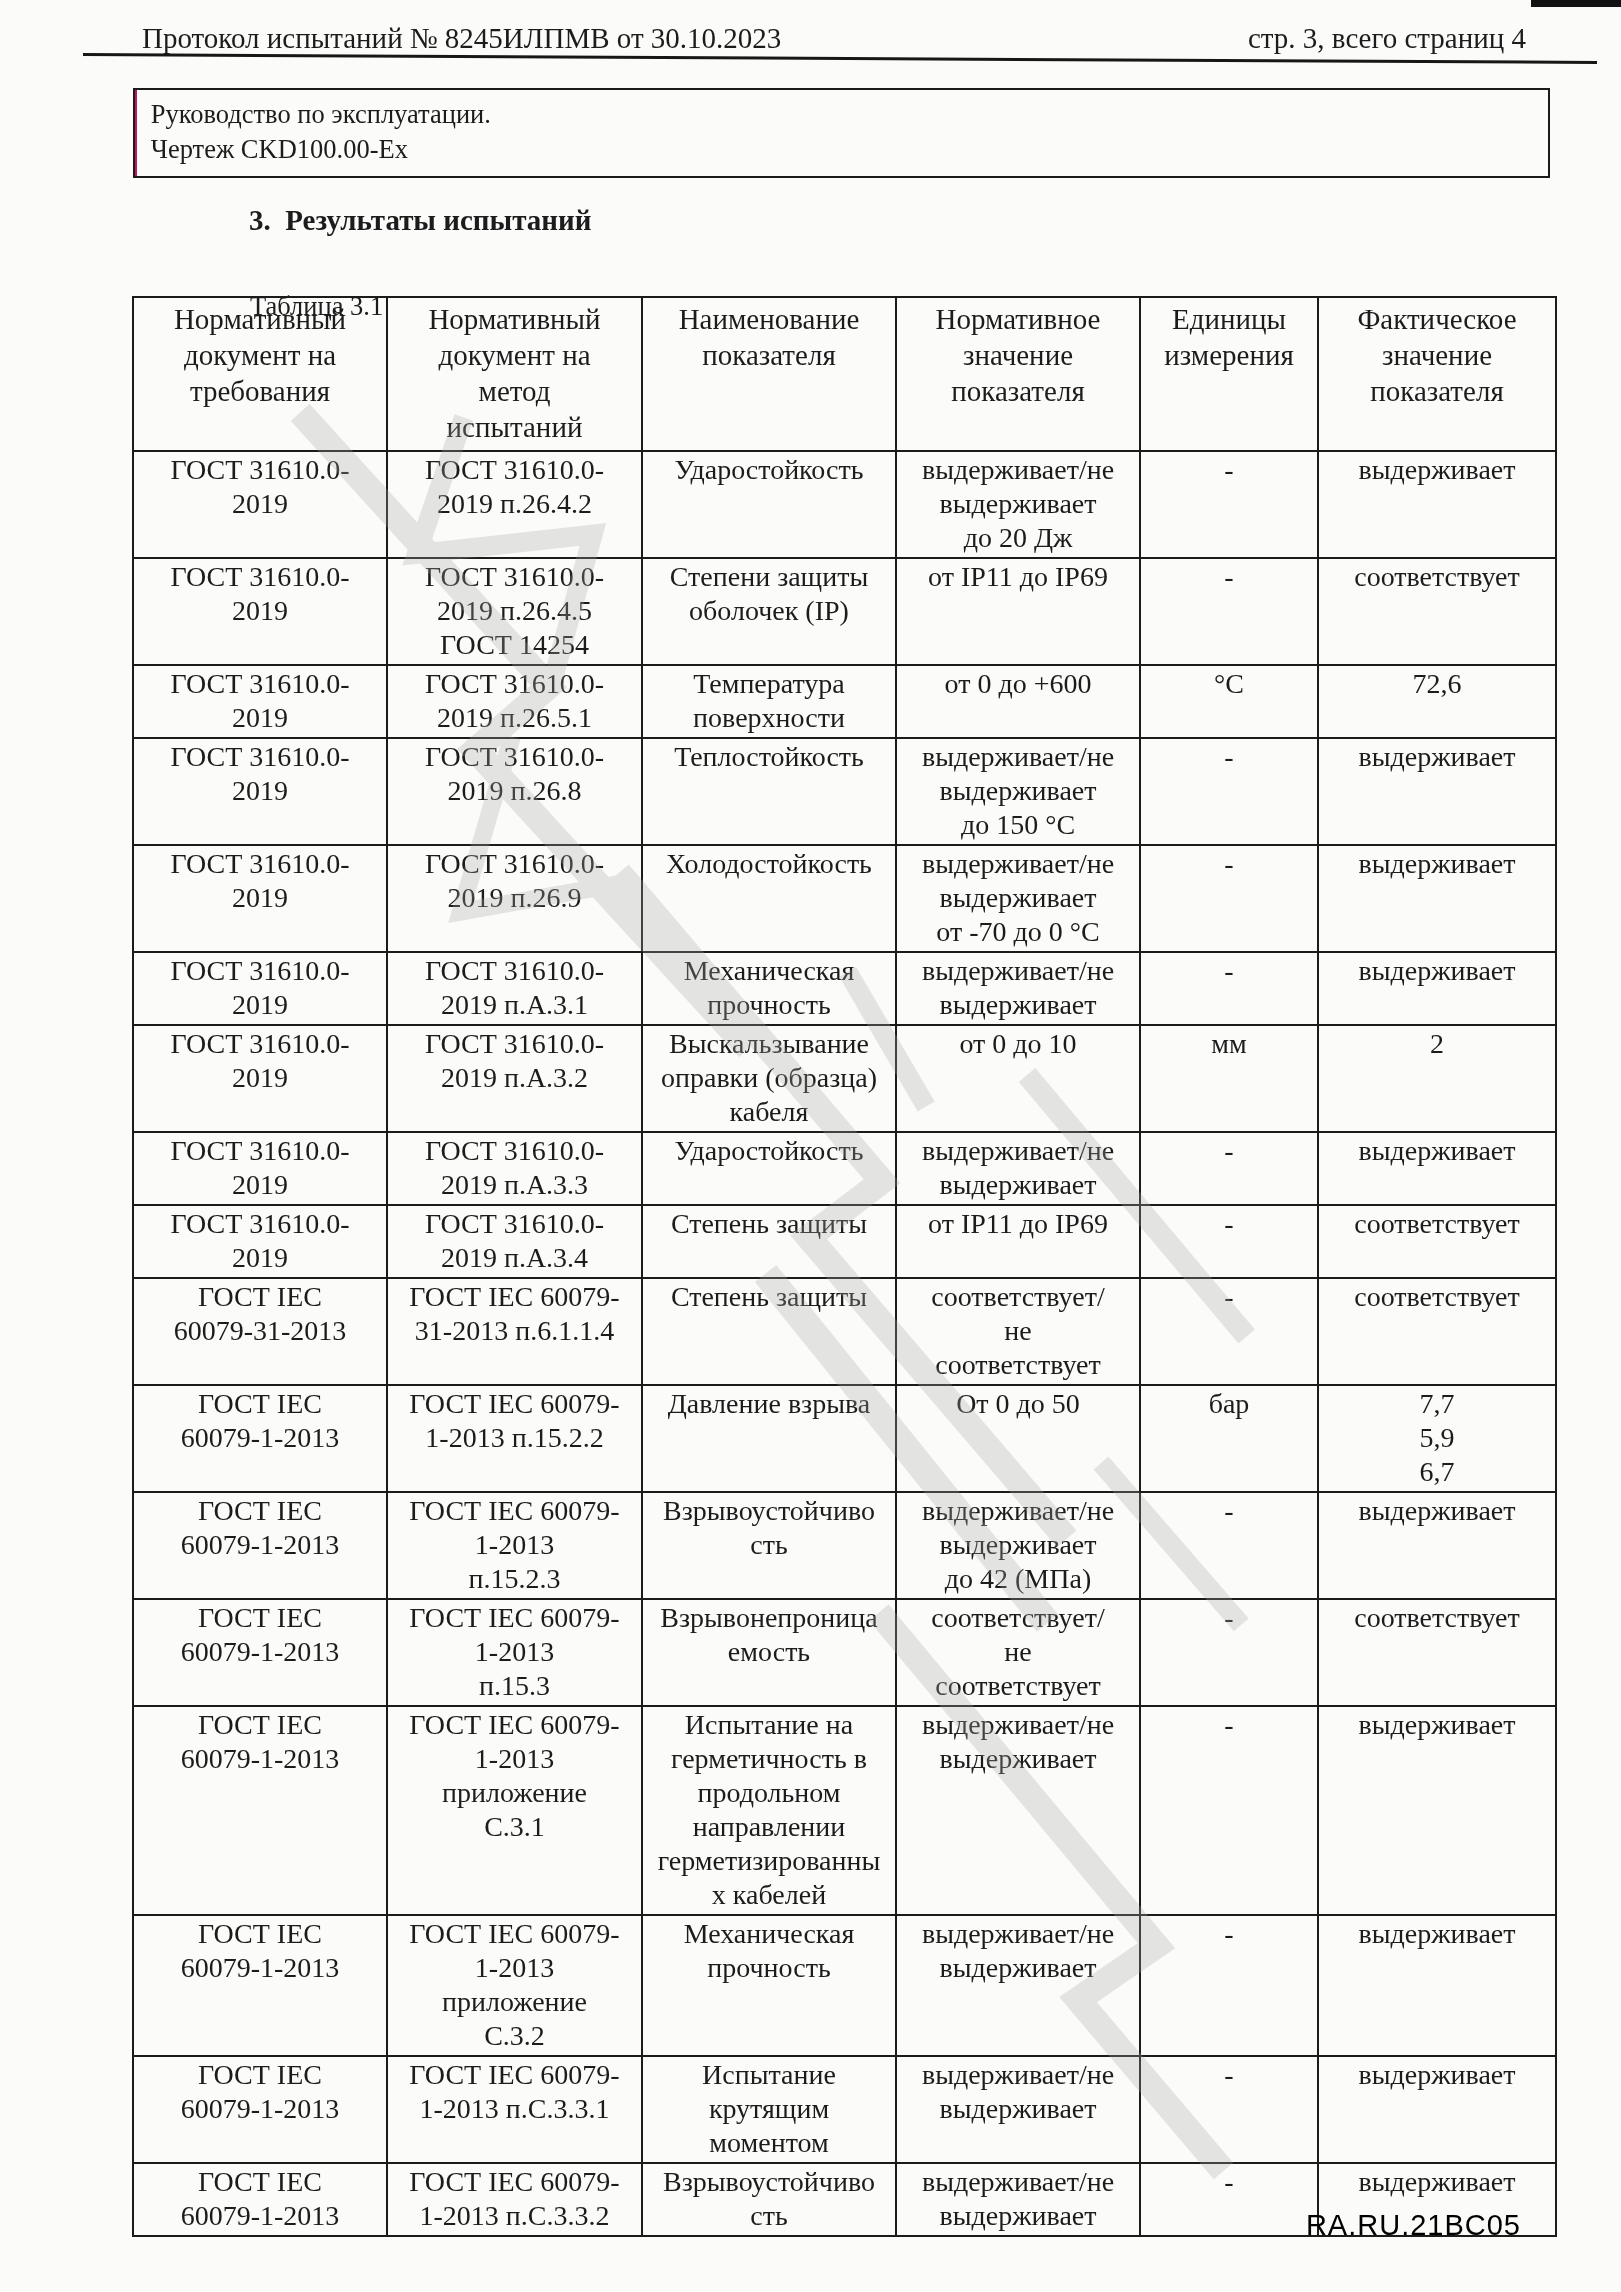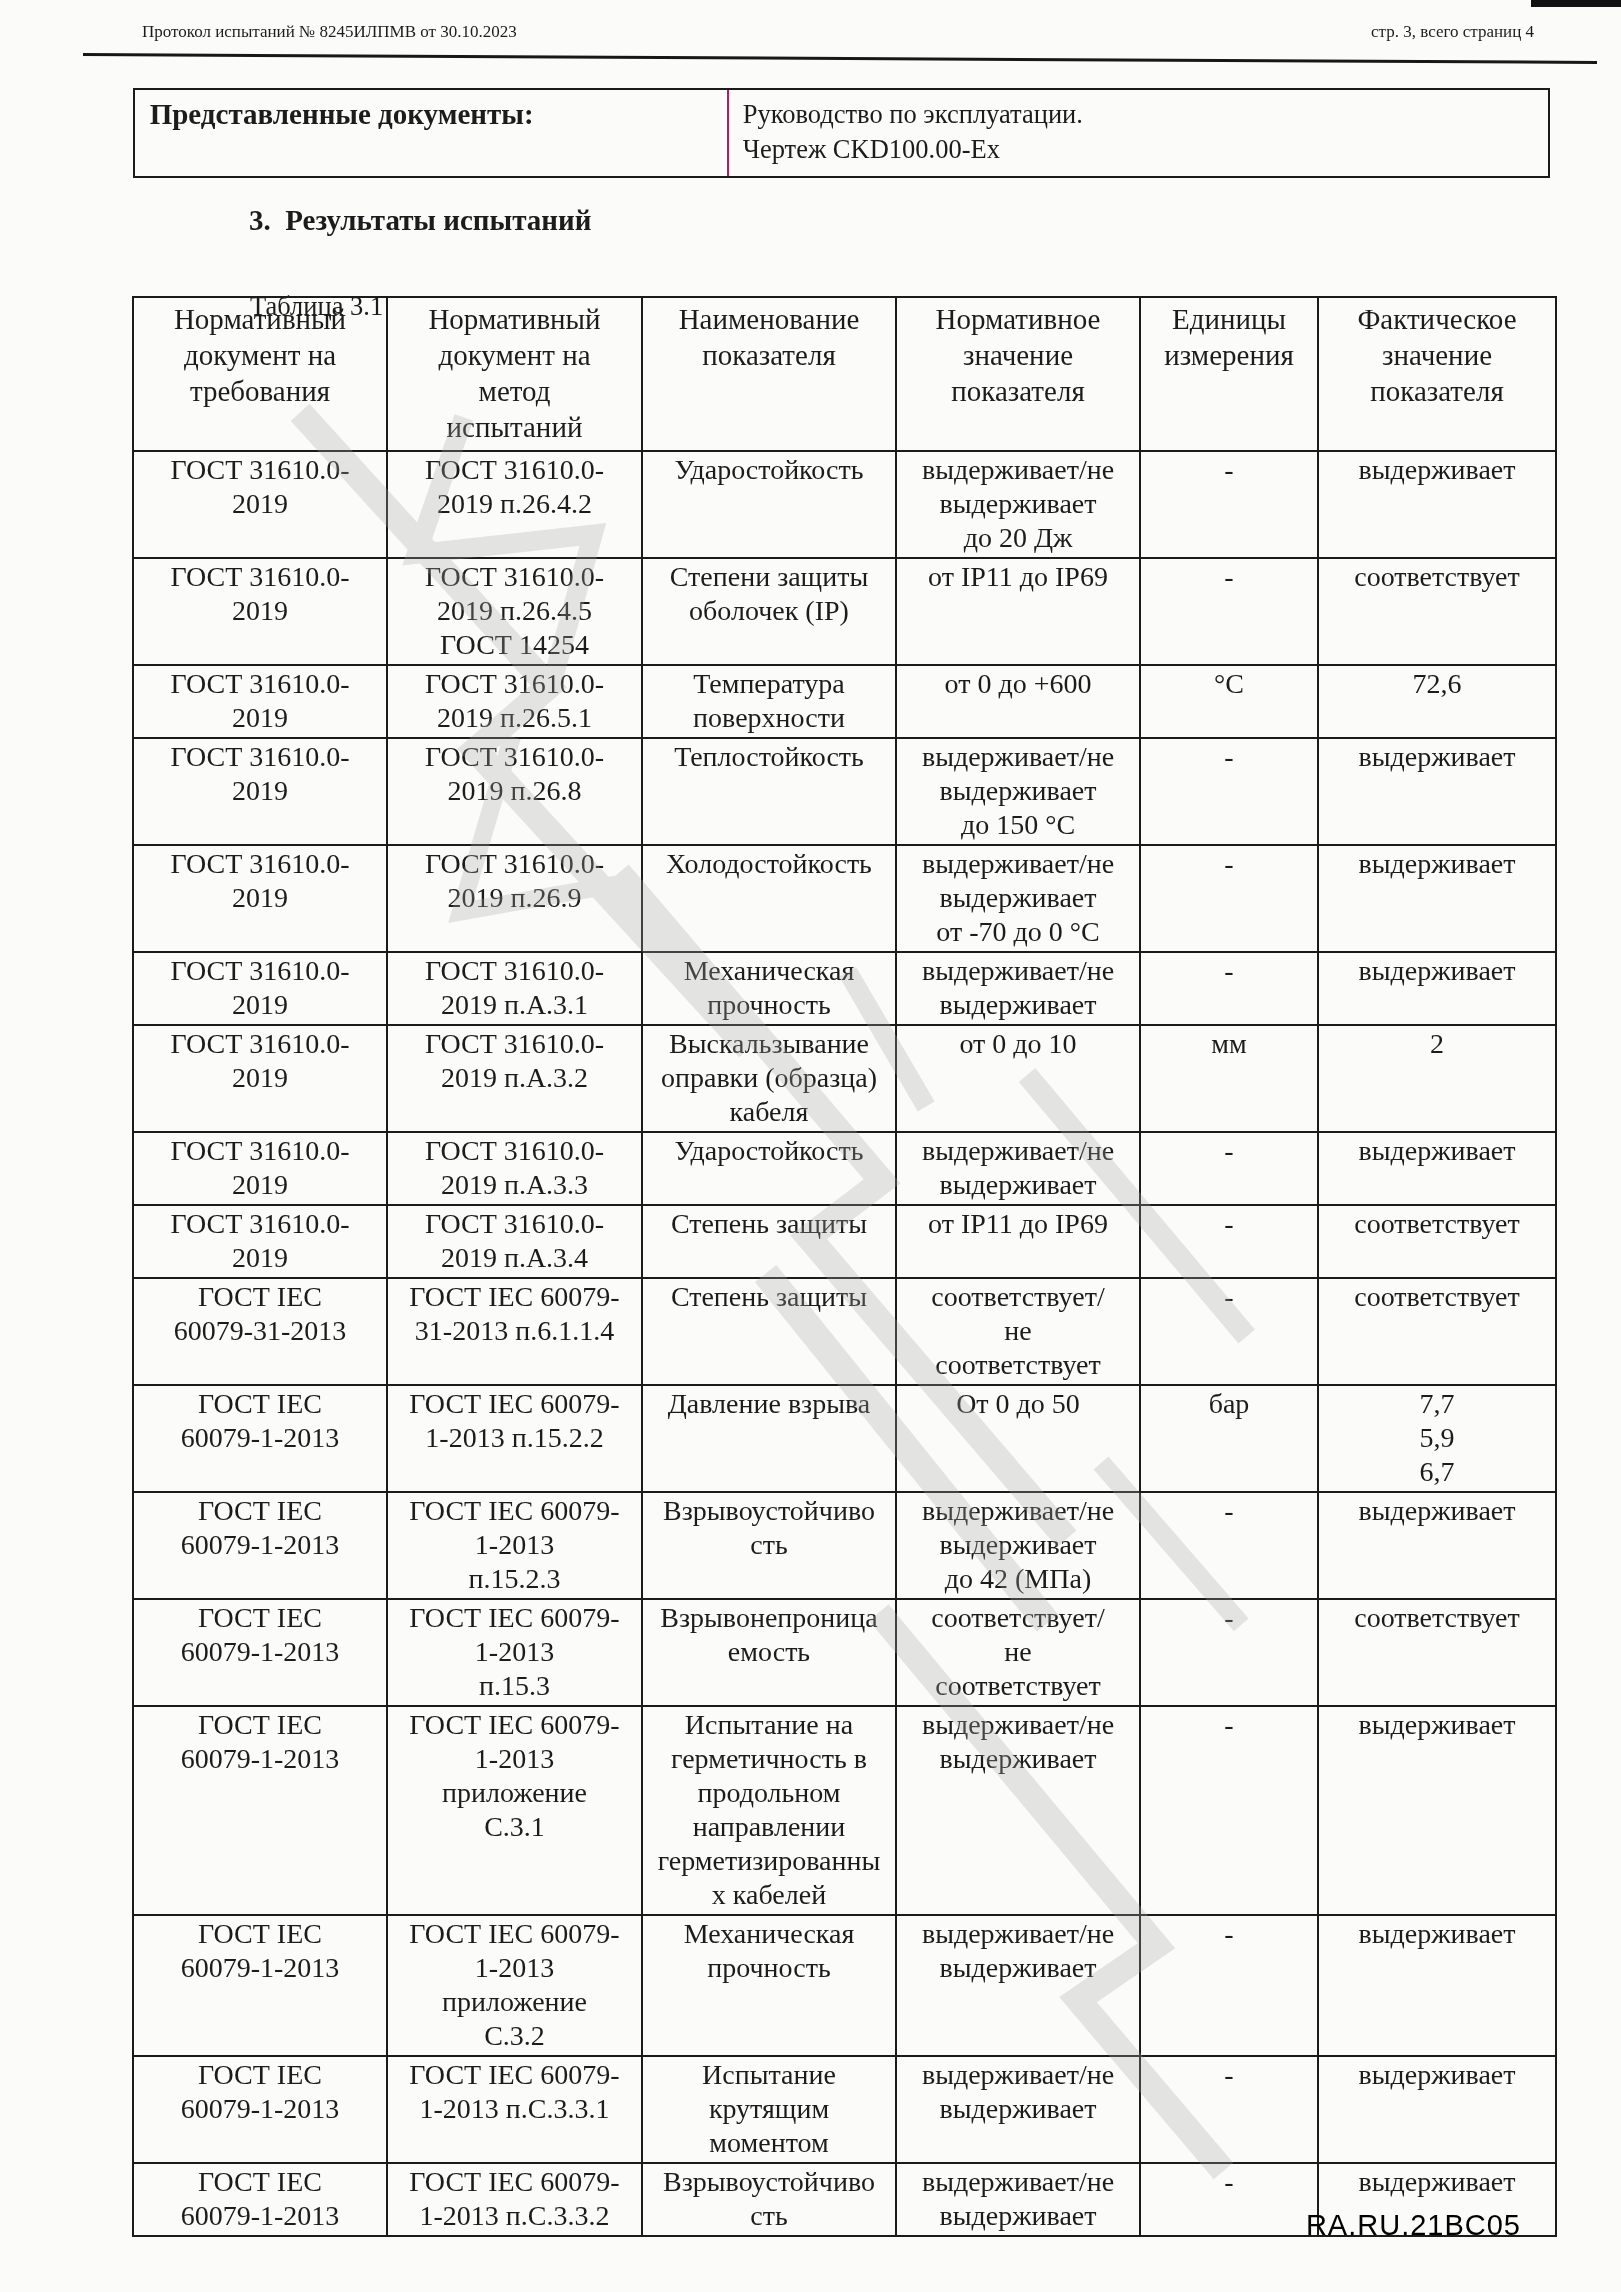--- a/index.html
+++ b/index.html
@@ -7,23 +7,23 @@
     position:relative;
     width:1621px;height:2293px;
     margin:0 auto;
     background:#fbfbfa;
     color:#1c1c1c;
     font-family:"Liberation Serif","DejaVu Serif",serif;
     overflow:hidden;
   }
   
   .hdr{
-    position:absolute;top:21.6px;left:142px;right:87px;
+    position:absolute;top:21.6px;left:142px;right:95px;
     display:flex;justify-content:space-between;align-items:flex-end;
-    font-size:17px;
+    font-size:29px;
   }
   .hdr-rule{
     position:absolute;top:53px;left:83px;width:1514px;height:2.9px;
     background:#171717;
     transform:rotate(0.30deg);transform-origin:left center;
   }
   .corner-mark{
     position:absolute;top:0;right:0;width:90px;height:6.9px;background:#121212;
   }
   
@@ -86,21 +86,20 @@
 <div class="page">
 
   <div class="hdr">
     <span>Протокол испытаний № 8245ИЛПМВ от 30.10.2023</span>
     <span>стр. 3, всего страниц 4</span>
   </div>
   <div class="hdr-rule"></div>
   <div class="corner-mark"></div>
 
   <div class="docs-box">
-    <div class="docs-label">Представленные документы:</div>
     <div class="docs-value">Руководство по эксплуатации.
 Чертеж CKD100.00-Ex</div>
   </div>
 
   <div class="sec-heading">3.  Результаты испытаний</div>
   <div class="tbl-caption">Таблица 3.1</div>
 
   <table class="results">
     <colgroup>
       <col style="width:254px">

